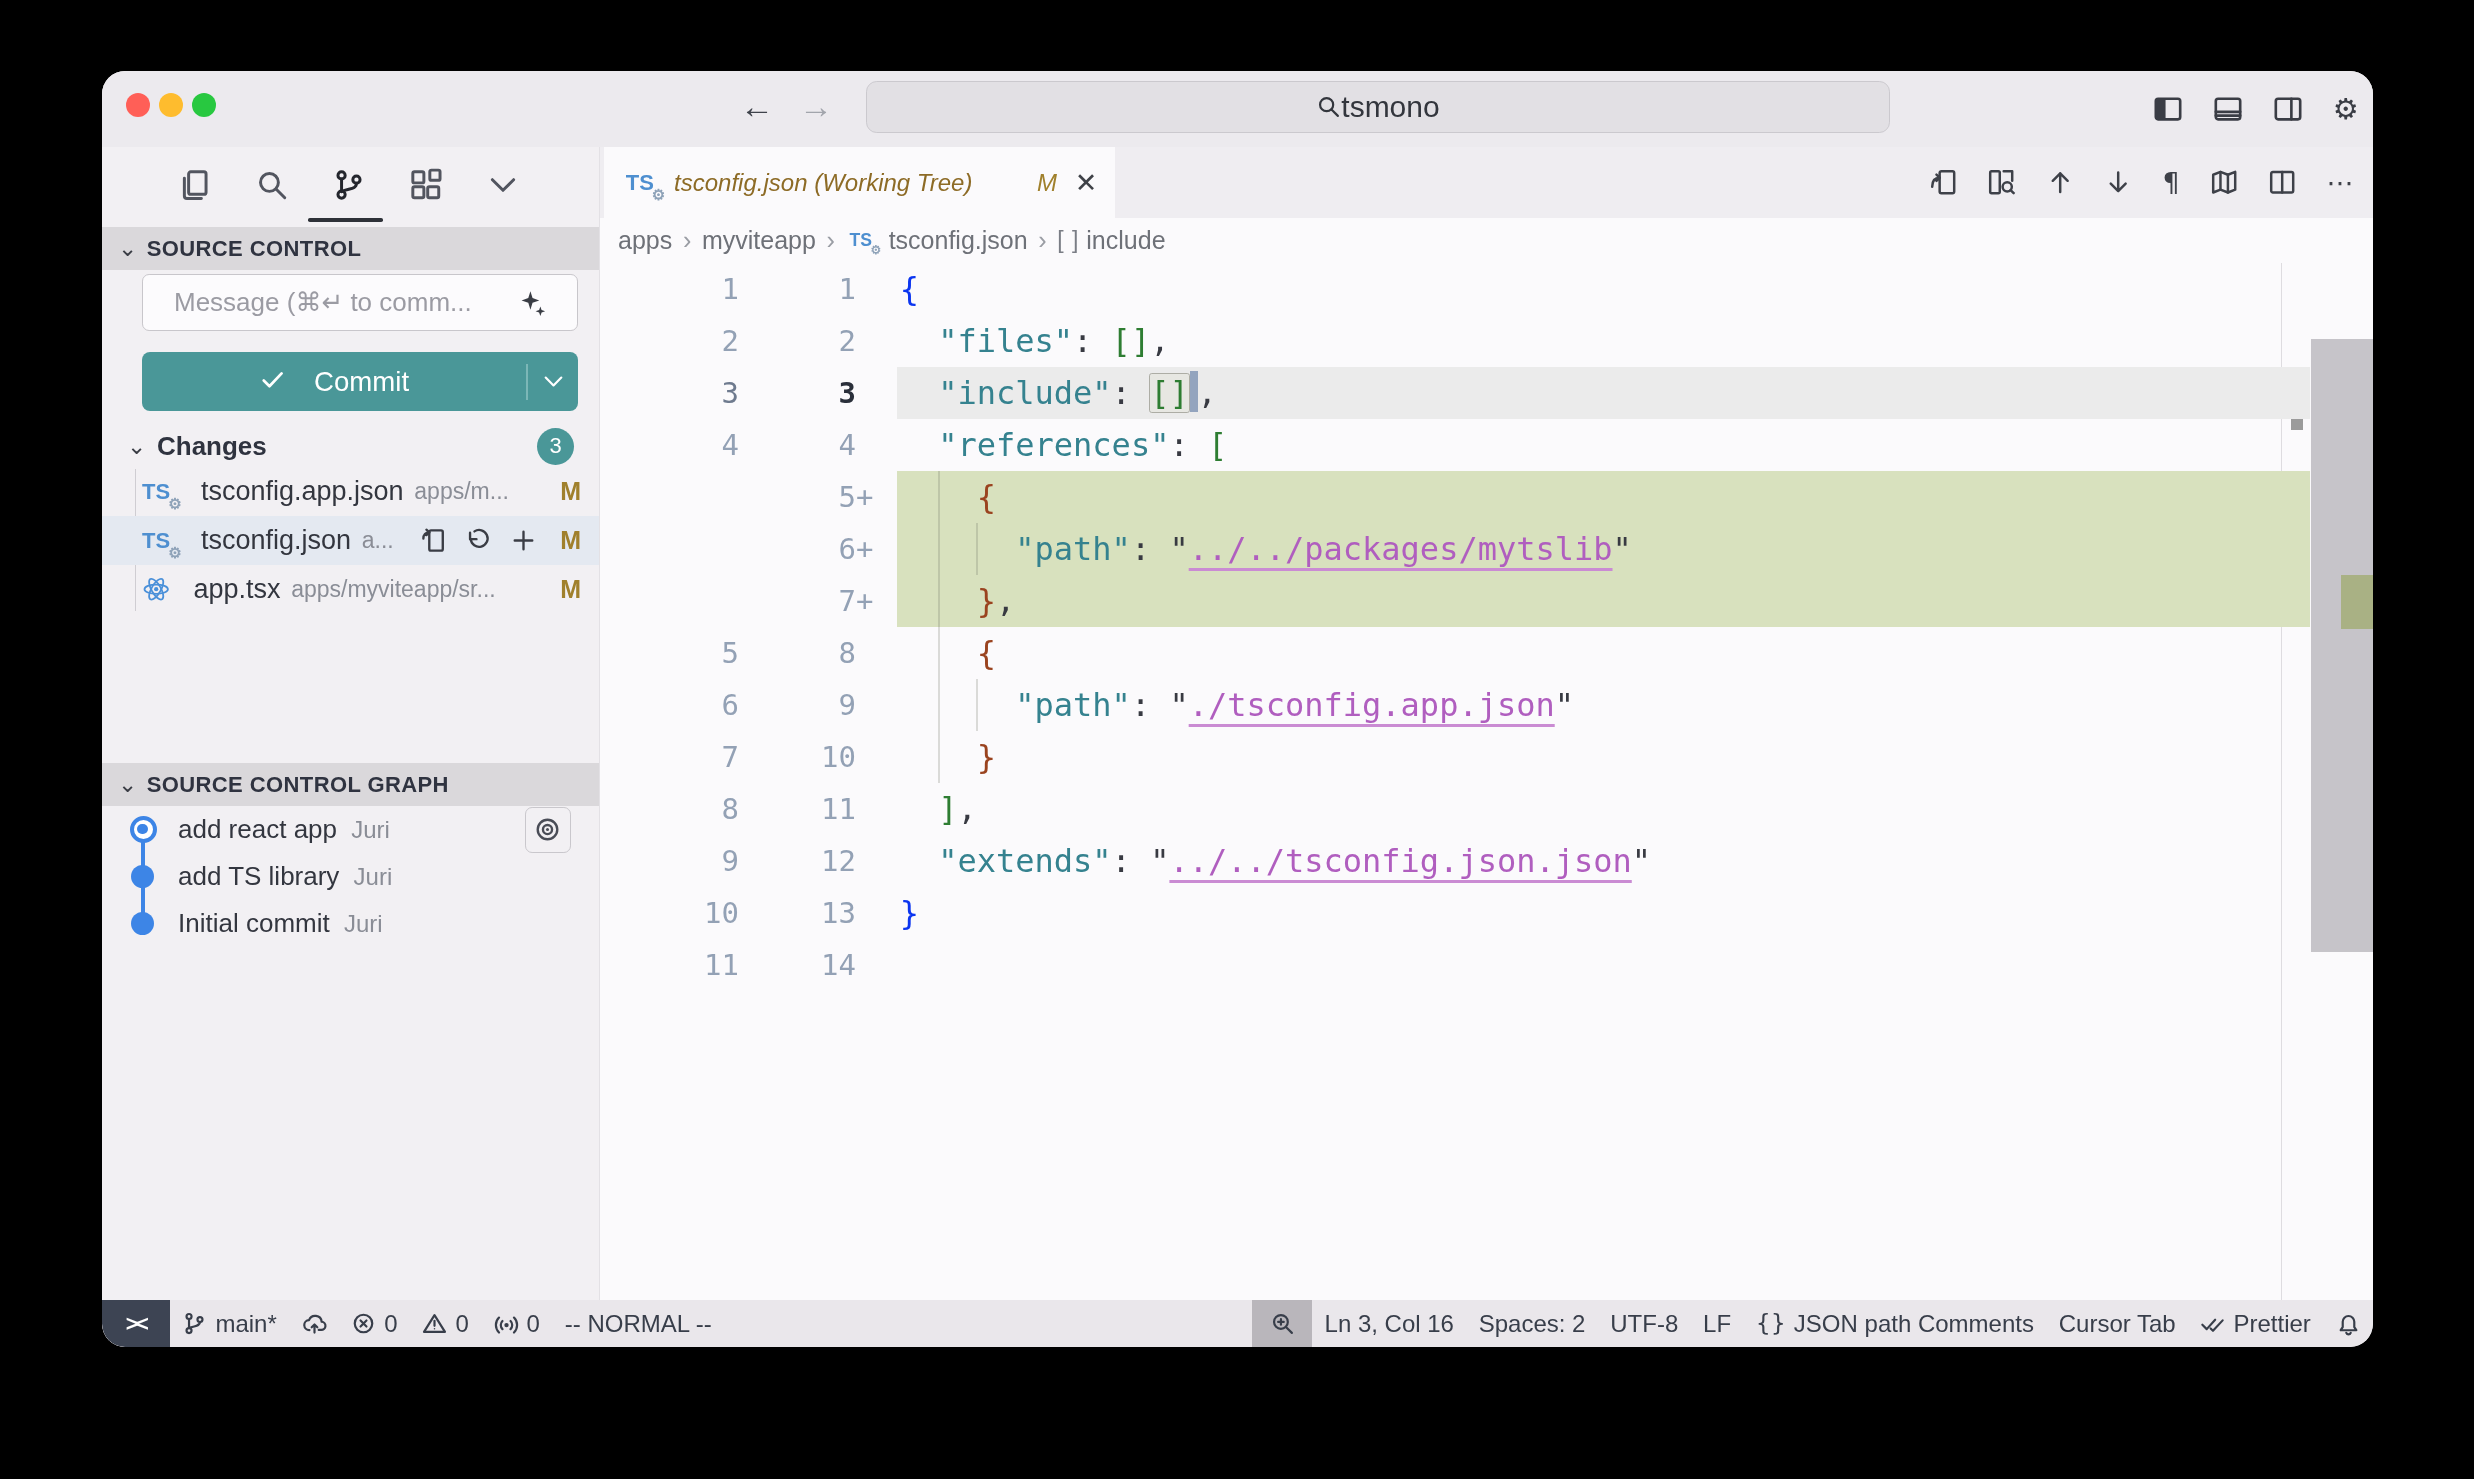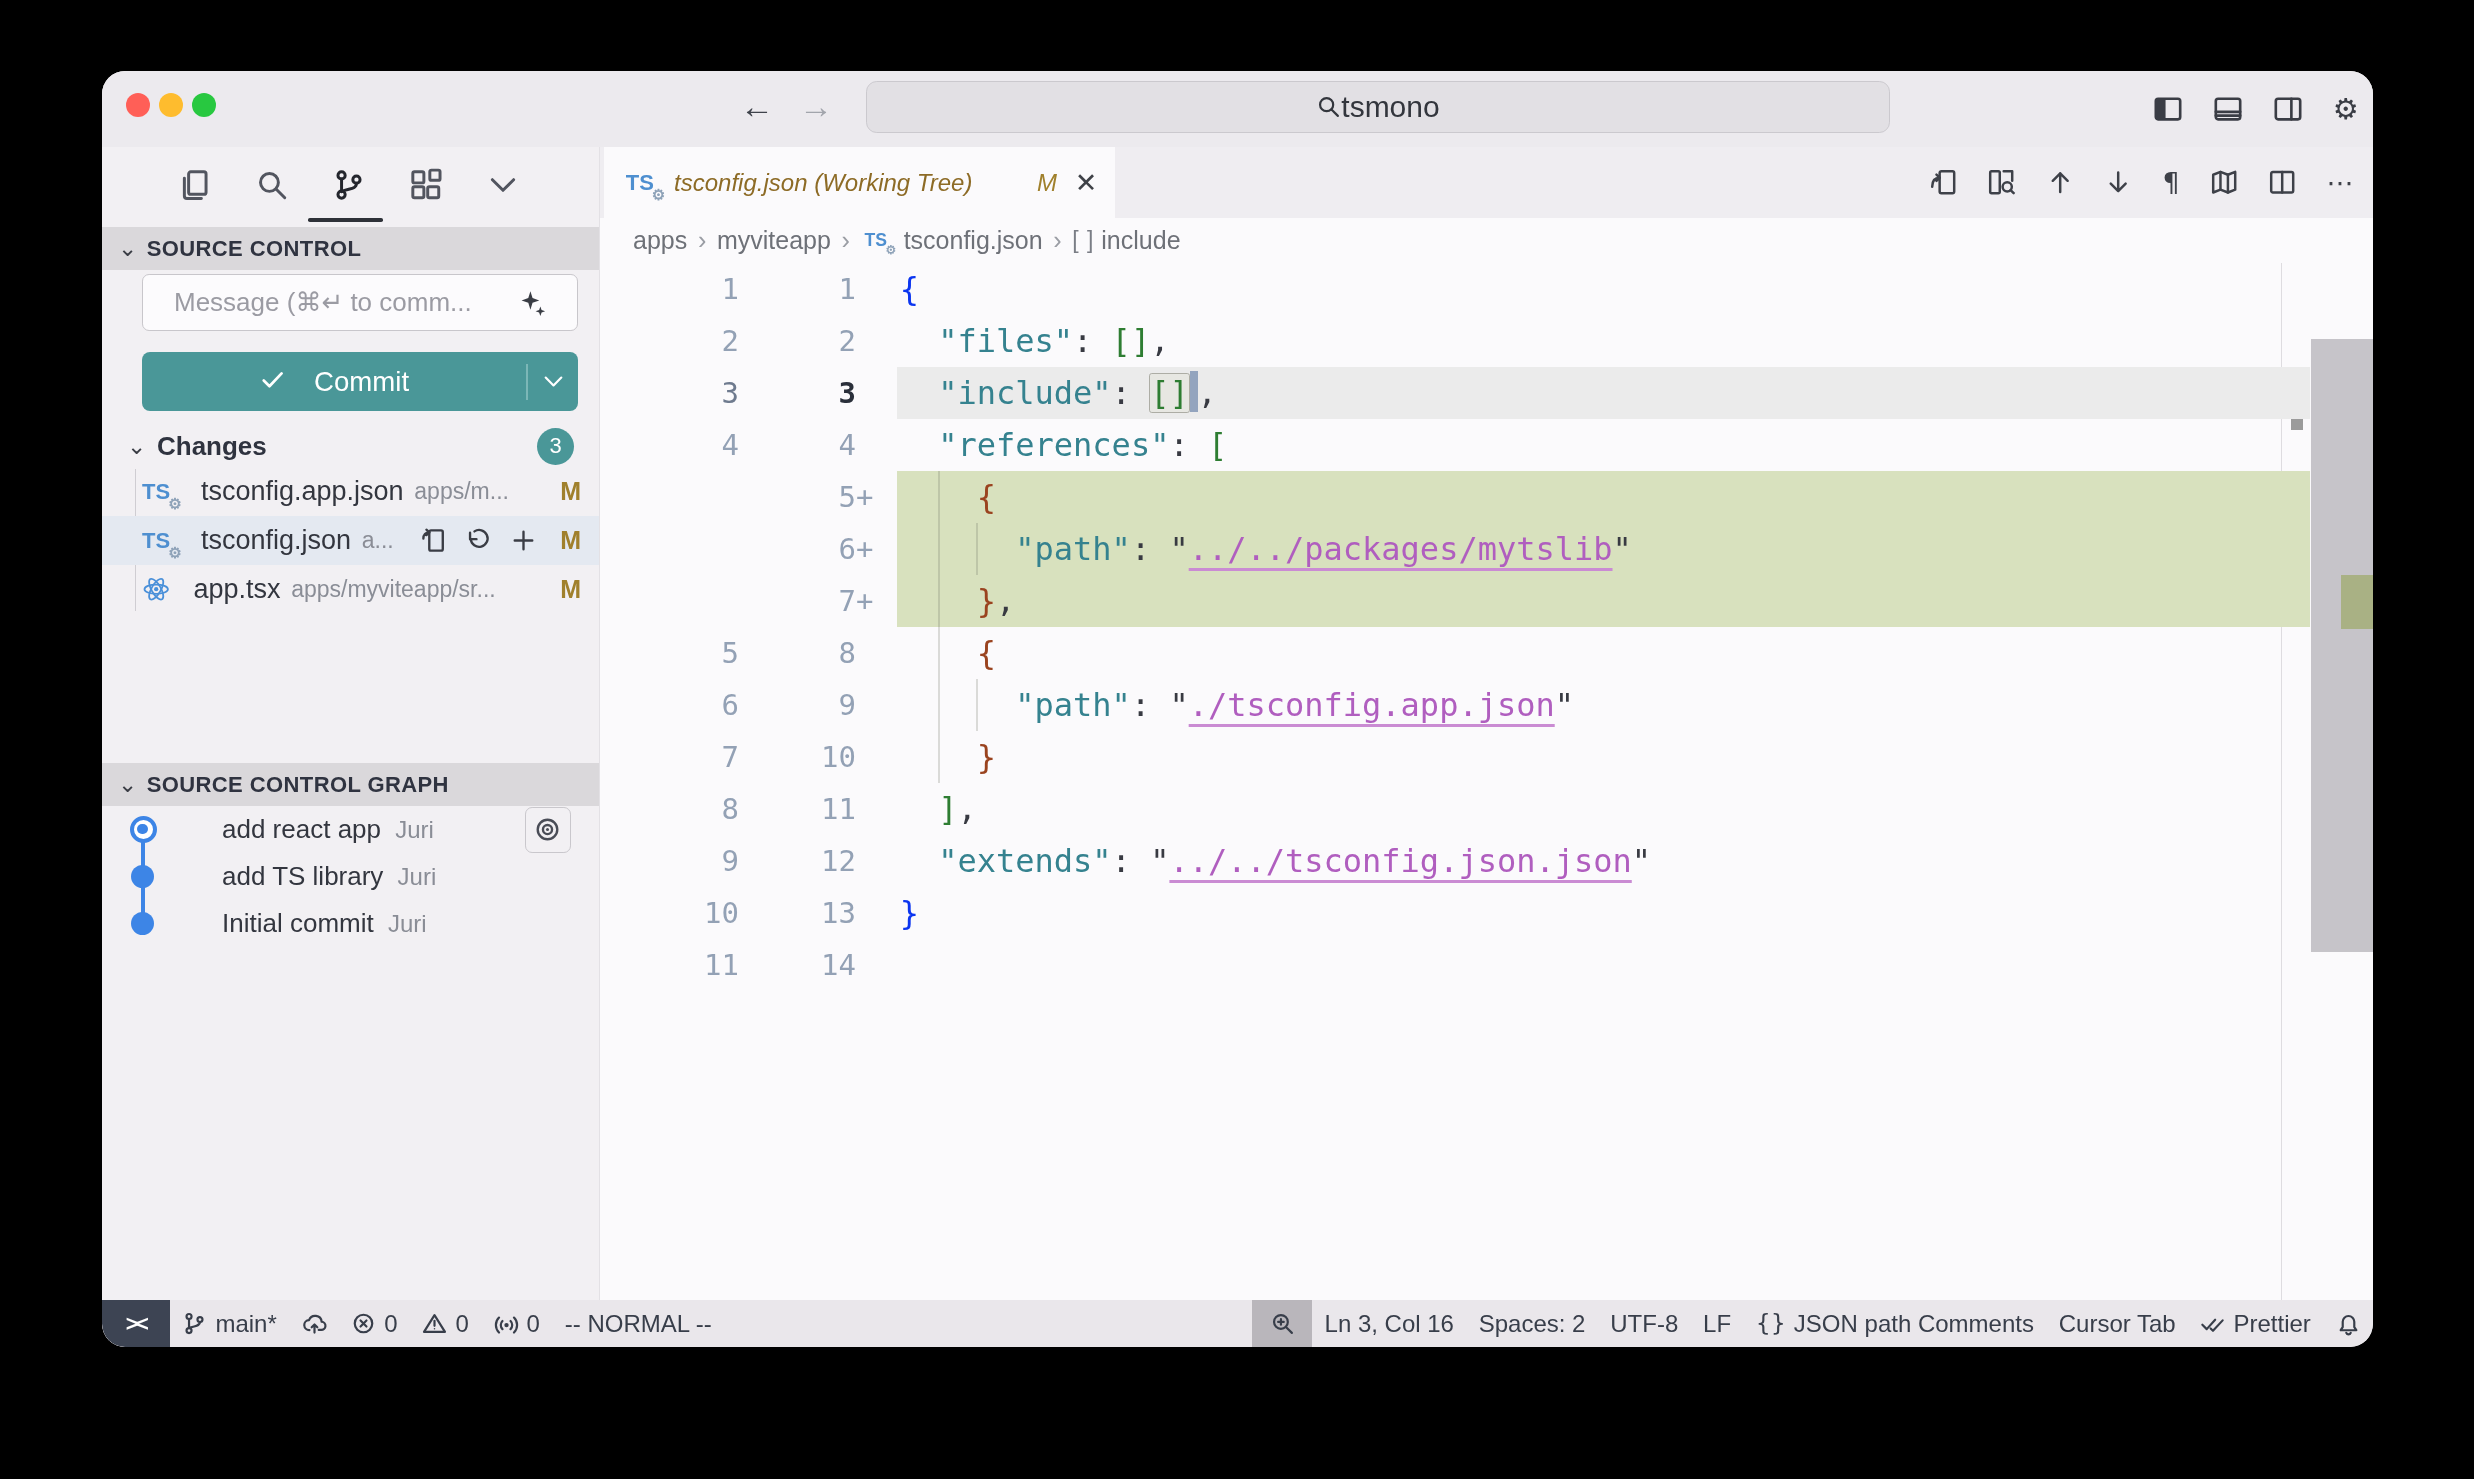--- a/index.html
+++ b/index.html
@@ -51,39 +51,39 @@
   .frow.selected{background:#E4E9F1;}
   .frow .fname{margin-left:23px;white-space:nowrap;}
   .frow .fdesc{margin-left:10.7px;font-size:23px;color:#8A8D96;white-space:nowrap;}
   .frow .fbadge{position:absolute;right:18px;color:#A0802C;font-size:25px;font-weight:600;}
   .frow .factions{position:absolute;right:62px;display:flex;gap:18px;color:#3A3D45;}
   .tsbadge{position:relative;display:inline-block;width:36px;height:32px;font-family:"Liberation Sans",sans-serif;
     font-weight:bold;font-size:22px;color:#4E8FD0;line-height:32px;text-align:left;}
   .tsgear{position:absolute;right:-3.6px;bottom:-3.6px;font-size:15px;color:#8EA2B8;line-height:1;}
   
   .graphlist{position:absolute;left:0;top:659px;right:0;}
-  .grow{position:relative;height:47px;display:flex;align-items:center;padding-left:120px;font-size:26px;color:#33363F;}
+  .grow{position:relative;height:47px;display:flex;align-items:center;padding-left:76px;font-size:26px;color:#33363F;}
   .grow .gauthor{margin-left:14.2px;font-size:24px;color:#8A8D96;}
   .graph-line{position:absolute;left:39px;top:18px;width:3.6px;height:100px;background:#3D85E6;}
   .gdot{position:absolute;left:29px;width:23px;height:23px;border-radius:50%;background:#3D85E6;}
   .gdot.head{width:27px;height:27px;left:27.6px;background:#fff;border:4.4px solid #3D85E6;}
   .gdot.head::after{content:"";position:absolute;left:3.6px;top:3.6px;width:10.7px;height:10.7px;border-radius:50%;background:#3D85E6;}
   .gtarget{position:absolute;right:28.4px;width:46px;height:46px;border:0.9px solid #C9C7CC;border-radius:7.1px;
     display:flex;align-items:center;justify-content:center;color:#4A4D57;}
   
   .tabbar{position:absolute;left:0;top:0;right:0;height:71px;background:#EFEDF1;display:flex;align-items:center;}
   .tab{position:relative;margin-left:4.4px;width:511px;height:71px;background:#FBFAFC;display:flex;align-items:center;
     padding:0 18px 0 21.3px;gap:12.4px;}
   .tab-label{font-style:italic;color:#8D6B26;font-size:24px;flex:1;white-space:nowrap;}
   .tab-m{font-style:italic;color:#A0802C;font-size:24px;}
   .tab-close{color:#3F4248;font-size:27px;padding-left:5.3px;}
   .ed-actions{position:absolute;right:19.6px;top:0;height:71px;display:flex;align-items:center;gap:30px;color:#3E4149;}
   
   .breadcrumb{position:absolute;left:0;top:71px;right:0;height:44px;display:flex;align-items:center;
-    padding-left:33px;gap:10.7px;font-size:25px;color:#6E7178;background:#FBFAFC;}
+    padding-left:18px;gap:10.7px;font-size:25px;color:#6E7178;background:#FBFAFC;}
   .bc-chev{color:#9A9DA4;font-size:25px;}
   .bc-item{display:flex;align-items:center;gap:7.1px;white-space:nowrap;}
   .bc-array{color:#7A7D85;font-size:23px;letter-spacing:0.9px;}
   
   .code-area{position:absolute;left:0;top:116px;right:0;bottom:0;background:#FBFAFC;}
   .crow{position:relative;height:52px;line-height:52px;font-family:"DejaVu Sans Mono",monospace;font-size:32px;}
   .ln1{position:absolute;left:0;top:0;width:139px;text-align:right;color:#93A1B5;font-size:29px;}
   .ln2{position:absolute;left:139px;top:0;width:140px;display:flex;justify-content:flex-end;color:#93A1B5;font-size:29px;}
   .ln2 .sfx{width:23px;text-align:left;}
   .crow.current .ln1{color:#6E7A8E;}

